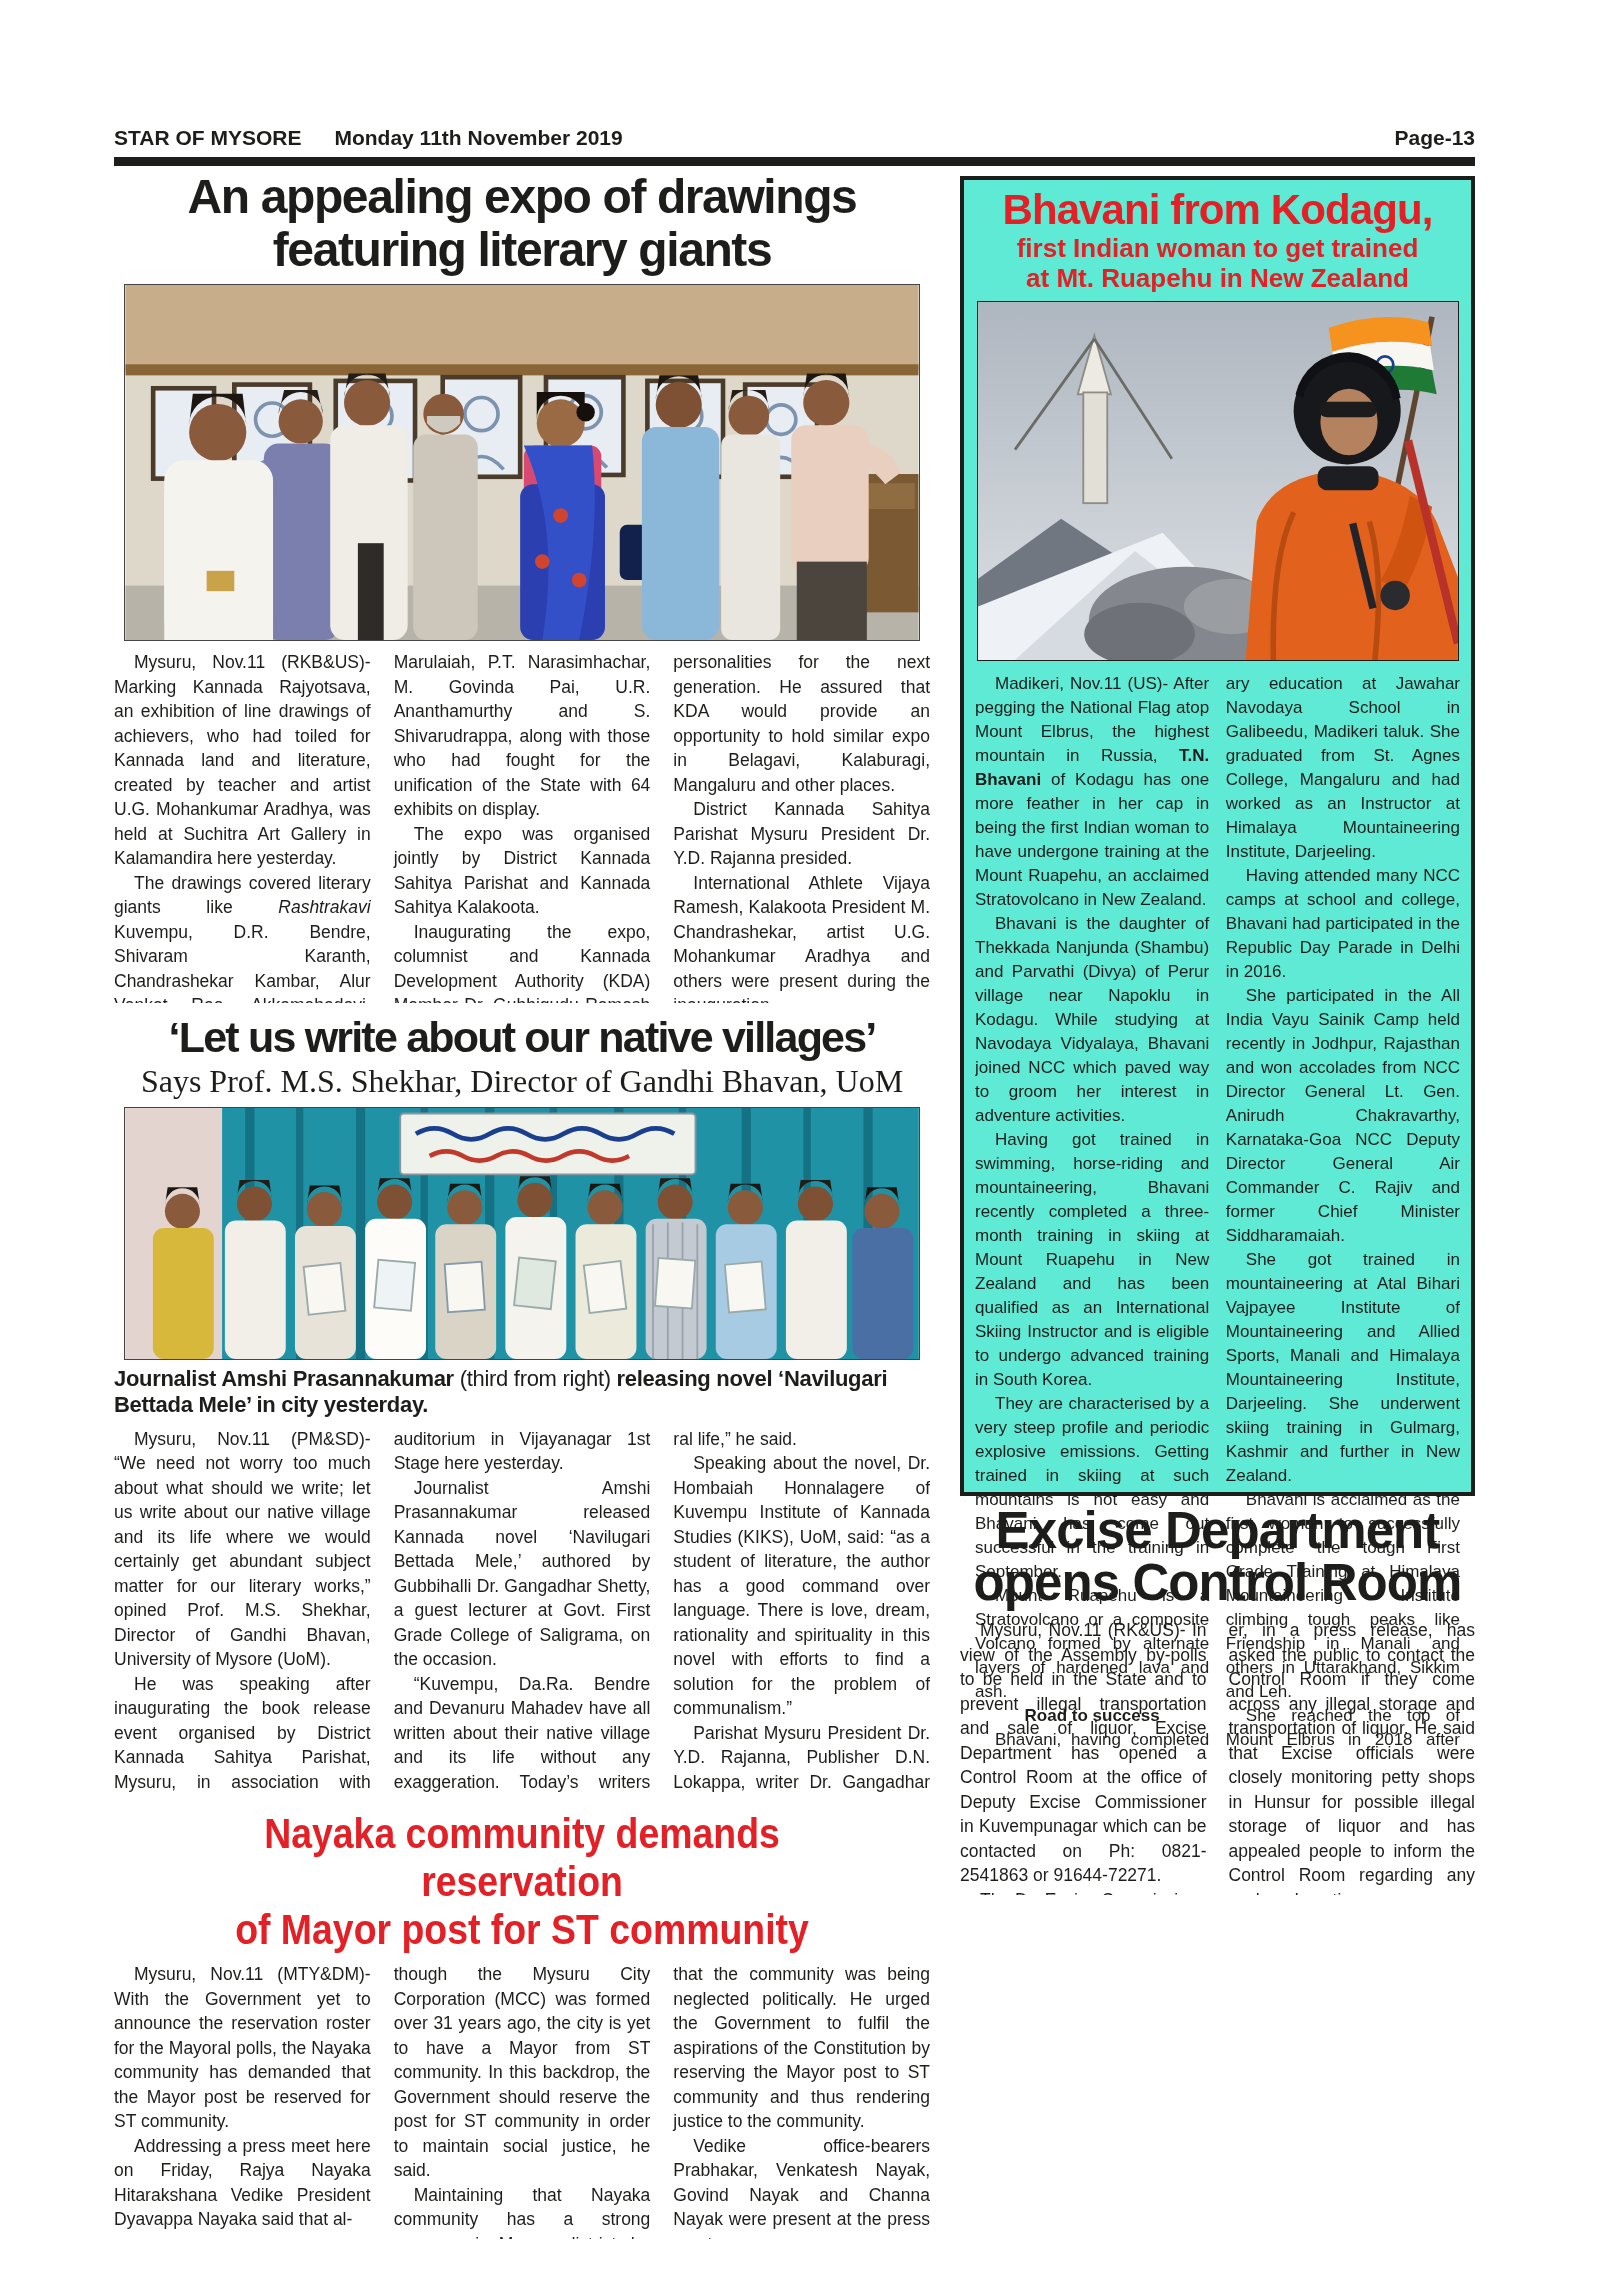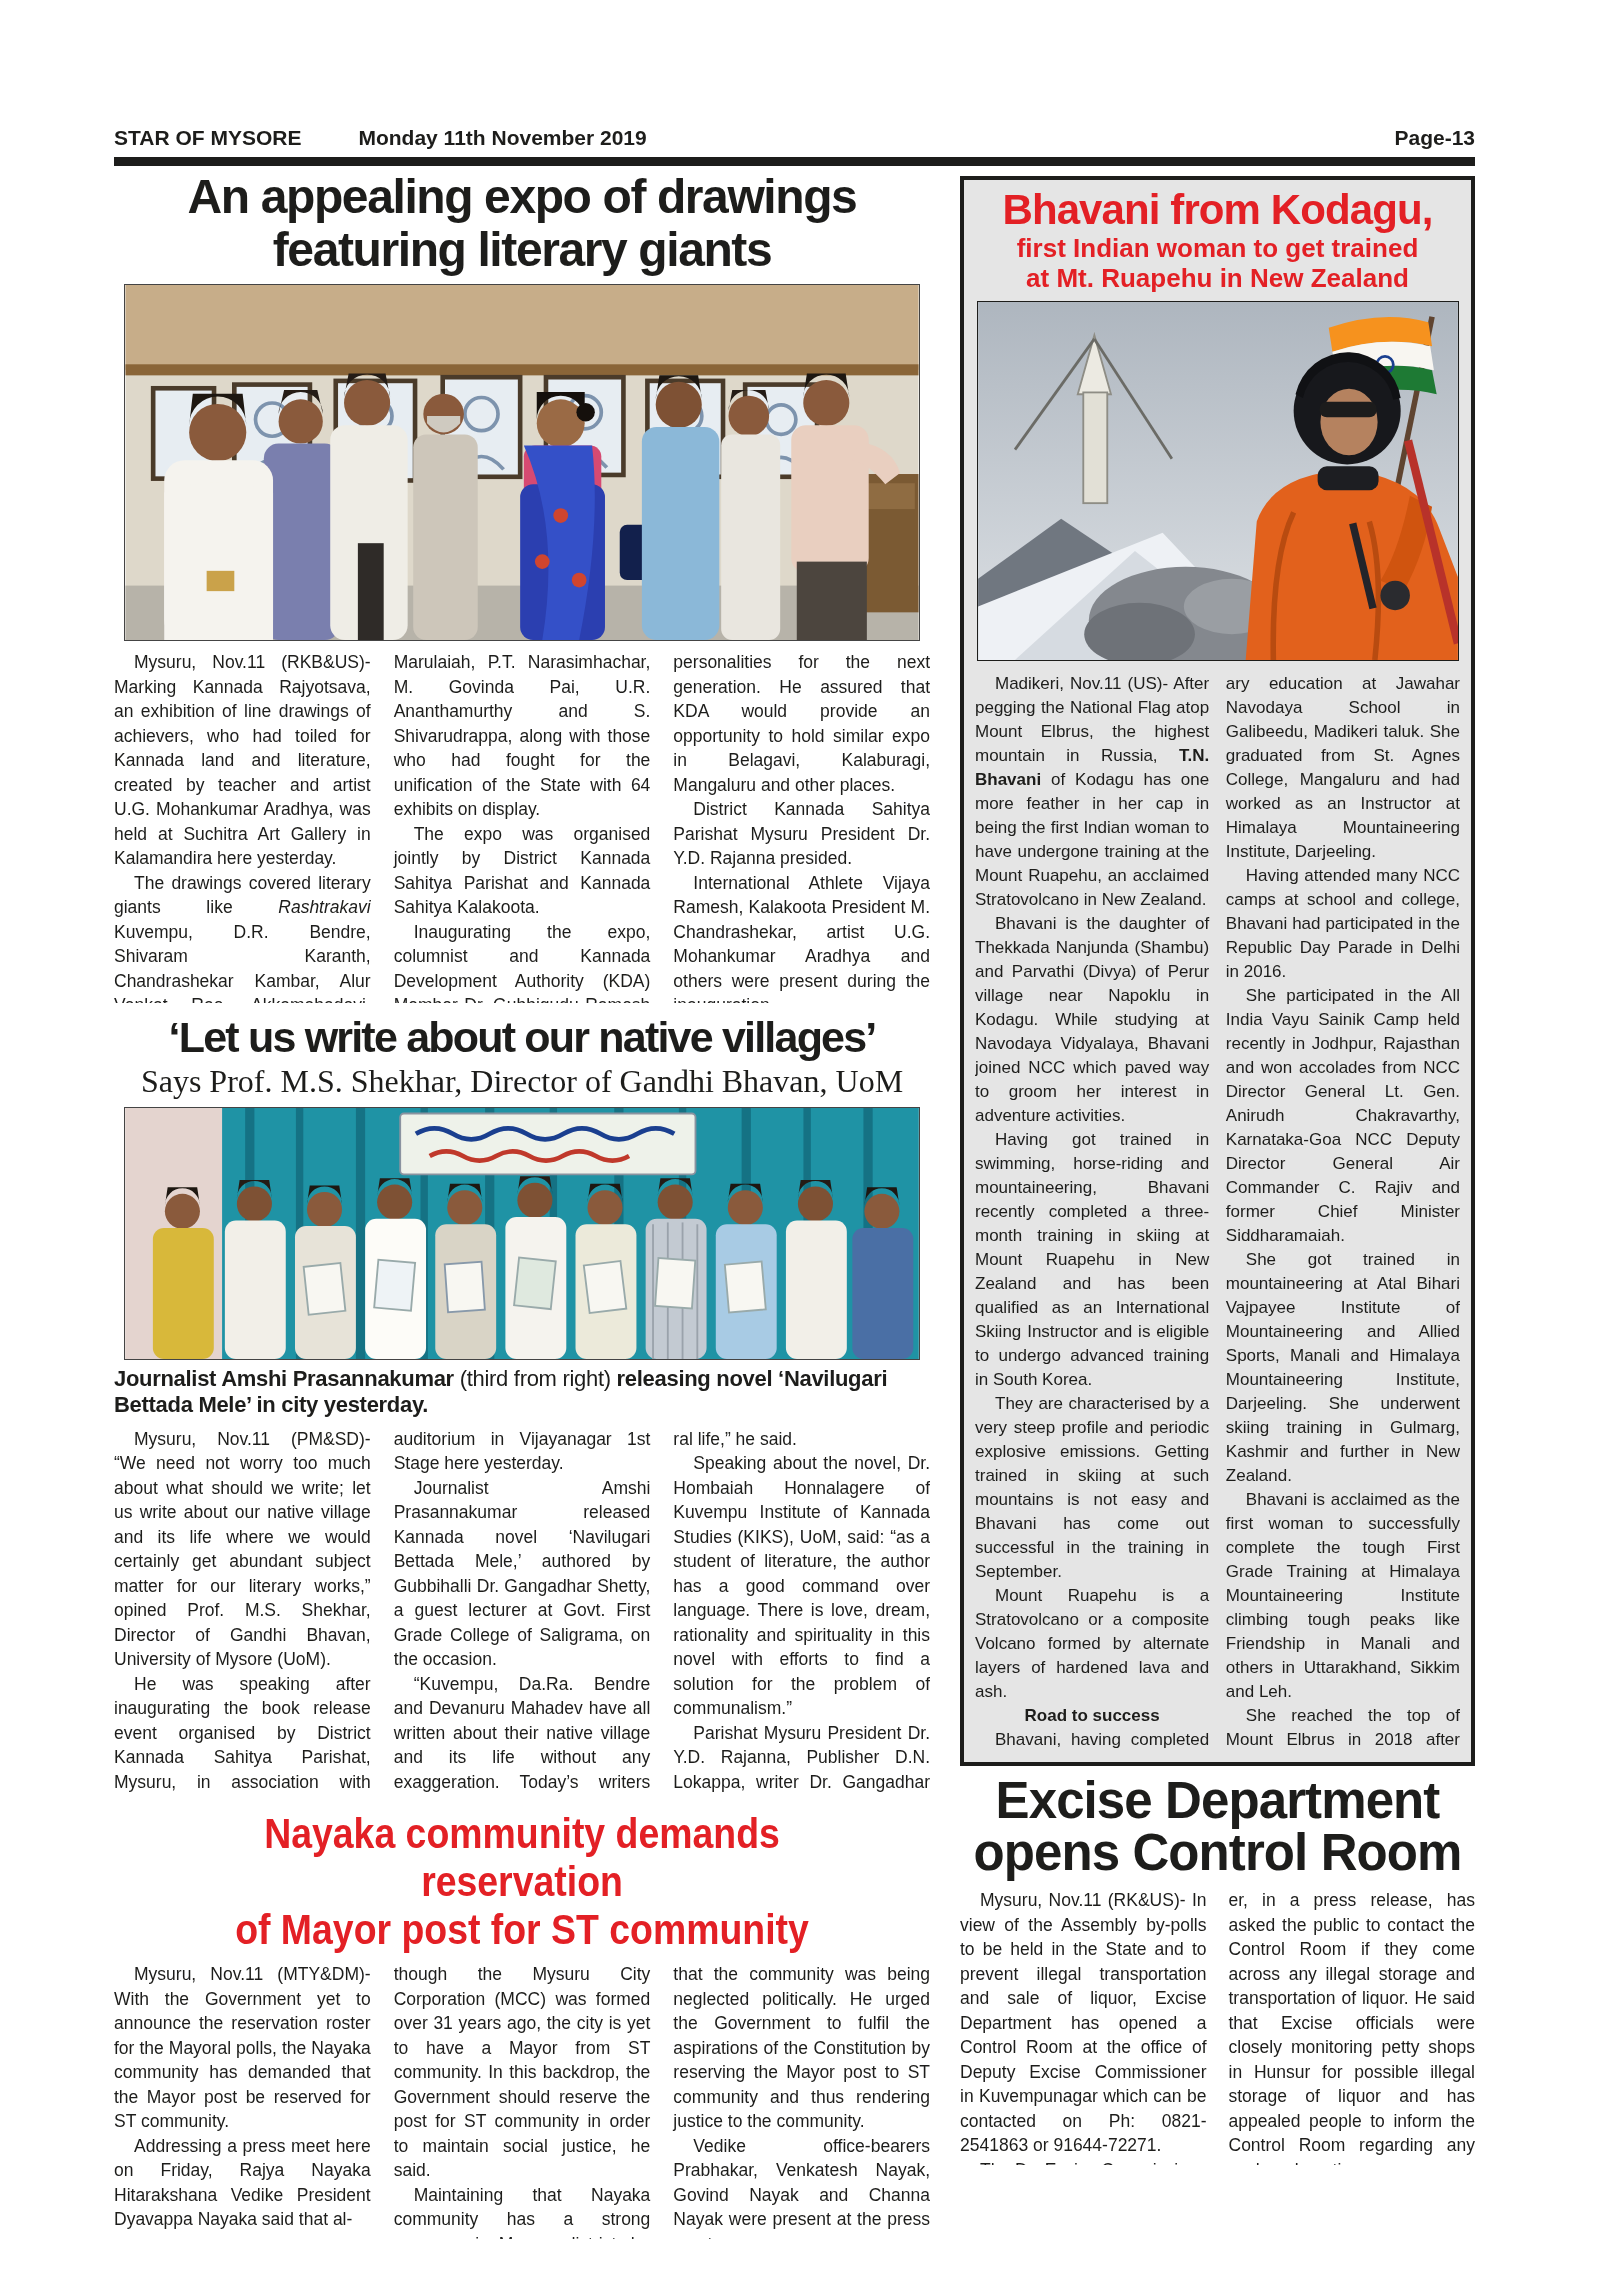--- a/index.html
+++ b/index.html
@@ -2,21 +2,21 @@
 <html style="font-size:14.8px"><head>
 <meta charset="utf-8">
 <style>
   html,body { margin:0; padding:0; background:#ffffff; }
   .page { position:relative; width:1619px; height:2289px; background:#fff;
           font-family:"Liberation Sans", sans-serif; color:#1d1d1b; overflow:hidden;padding-left:19px; }
   .content { position:absolute; left:114px; top:126px; width:1361px; }
 
   
   .masthead-row { display:flex; align-items:baseline; font-weight:bold; font-size:21px; letter-spacing:0; }
-  .masthead-row .date { margin-left:57px; }
+  .masthead-row .date { margin-left:33px; }
   .masthead-row .pageno { margin-left:auto; }
   .rule { height:8.3px; background:#1d1d1b; margin-top:7.4px; }
 
   .main { display:flex; margin-top:3px; }
   .left-col { width:816px; }
   .right-col { width:515px; margin-left:30px; }
 
   
   .h1 { text-align:center; font-weight:bold; font-size:48px; line-height:53px; letter-spacing:-1.4px; margin-top:1.8px; }
   .h2 { text-align:center; font-weight:bold; font-size:43px; line-height:47px; letter-spacing:-1.8px; margin-top:11px; }
@@ -37,22 +37,22 @@
   .col { flex:1; min-width:0; }
   .col p { margin:0; text-indent:20px; }
   .col p.cont { text-indent:0; }
   .crosshead { text-align:center; font-weight:bold; text-indent:0 !important; }
 
   .t1 { height:353px; }
   .t2 { height:369px; }
   .t3 { height:277px; }
 
   
-  .bhavani-box { border:4.6px solid #1d1d1b; background:#e5e5e5; box-sizing:border-box;
-                 height:1590px; padding:7.4px 11px; margin-top:7.4px; }
+  .bhavani-box { border:4.6px solid #1d1d1b; background:#5eead4; box-sizing:border-box;
+                 height:1320px; padding:7.4px 11px; margin-top:7.4px; }
   .b-title { color:#e32025; font-weight:bold; font-size:42px; line-height:46px; text-align:center; letter-spacing:-0.9px; }
   .b-sub { color:#e32025; font-weight:bold; font-size:26px; line-height:30px; text-align:center; }
   .b-photo { border:1.8px solid #1d1d1b; display:block; margin:7.4px auto 0; }
   .b-cols { display:flex; gap:16.6px; margin-top:11px; font-size:17px; line-height:24px;
             text-align:justify; height:1078px; overflow:hidden; }
 </style>
 </head>
 <body>
 
 <div class="page">

